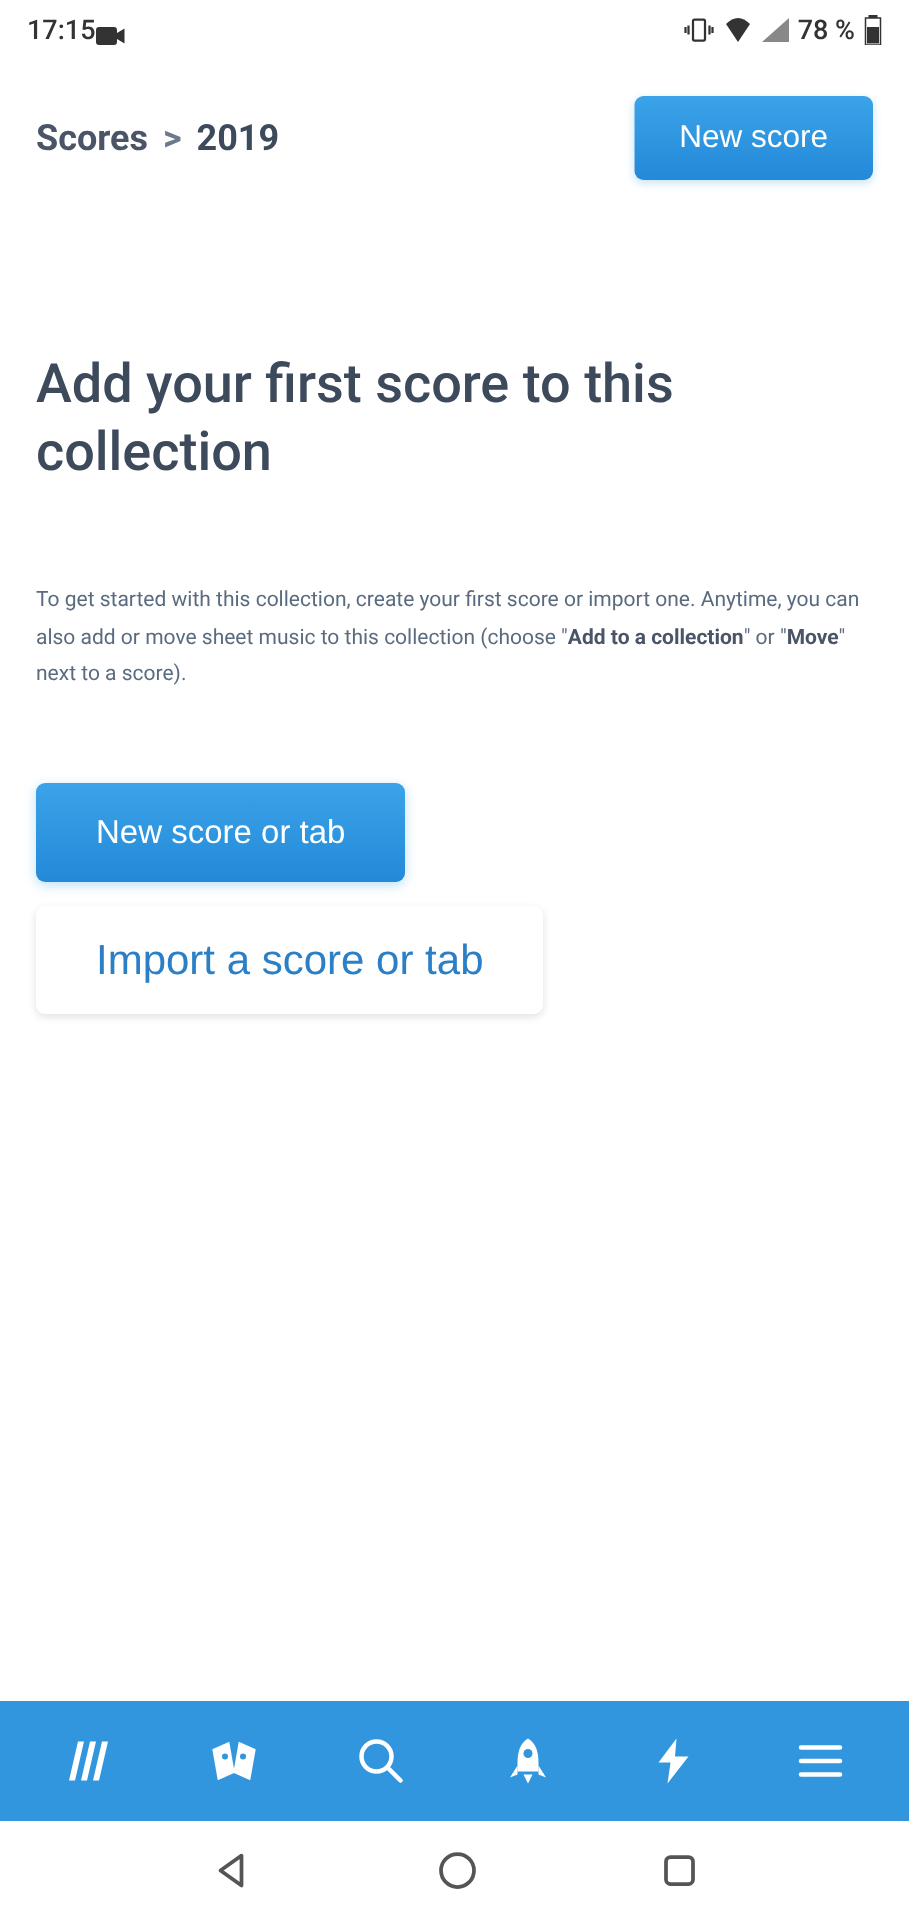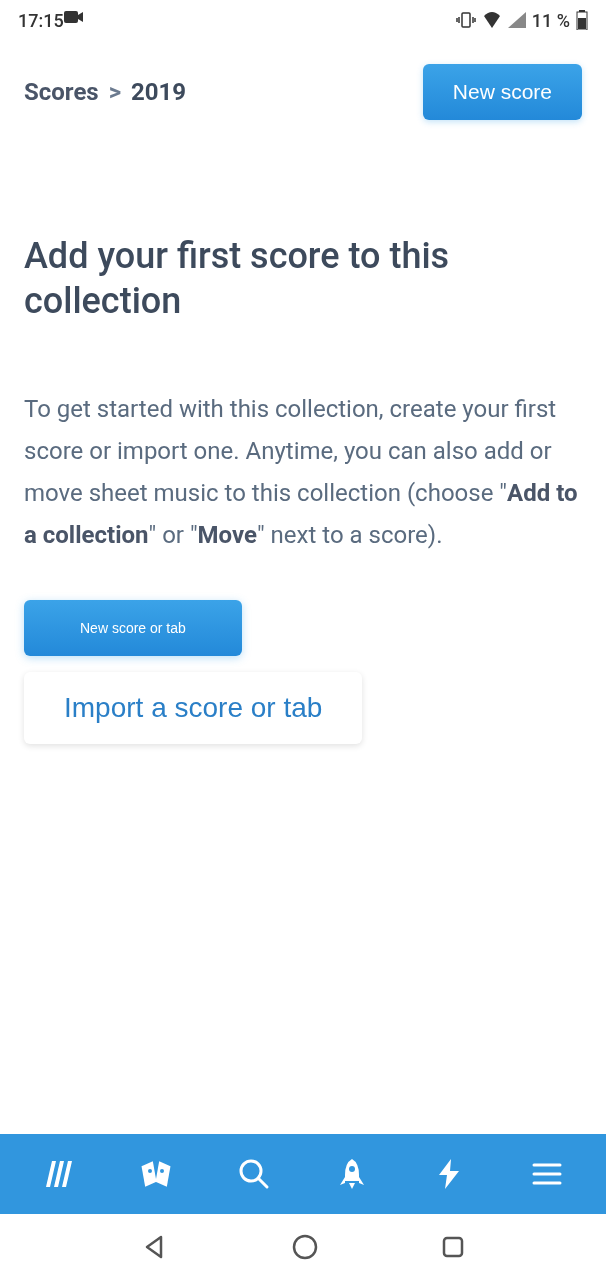--- a/index.html
+++ b/index.html
@@ -24,21 +24,21 @@
       align-items: center;
       padding: 10px 18px;
       height: 40px;
       color: #333;
       font-size: 18px;
       font-weight: 500;
     }
     
     .status-left {
       display: flex;
-      align-items: flex-start;
+      align-items: flex-end;
     }
     
     .status-right {
       display: flex;
       align-items: center;
       gap: 6px;
     }
     
     .status-icon {
       display: inline-flex;
@@ -86,45 +86,45 @@
     
     .section-title {
       font-size: 36px;
       font-weight: 500;
       color: #3d4a5c;
       line-height: 1.25;
       margin-bottom: 64px;
     }
     
     .description {
-      font-size: 24px;
+      font-size: 14px;
       line-height: 1.75;
       color: #5a6b7f;
-      margin-bottom: 44px;
+      margin-bottom: 60px;
     }
     
     .description .bold {
       font-weight: 700;
       color: #4a5568;
     }
     
     .action-buttons {
       display: flex;
       flex-direction: column;
       gap: 16px;
       align-items: flex-start;
     }
     
     .btn-action-primary {
       background: linear-gradient(180deg, #3ba3e8 0%, #2389d9 100%);
       color: #ffffff;
       border: none;
       border-radius: 6px;
-      padding: 20px 56px;
-      font-size: 14px;
+      padding: 20px 40px;
+      font-size: 22px;
       font-weight: 400;
       cursor: pointer;
       box-shadow: 0 2px 8px rgba(59, 163, 232, 0.35);
       text-align: right;
     }
     
     .btn-action-secondary {
       background: #ffffff;
       color: #2a7fc7;
       border: none;
@@ -194,21 +194,21 @@
     <span class="status-icon">
       <svg width="20" height="16" viewBox="0 0 20 16" fill="#333">
         <path d="M10 16 L18 4 Q14 0 10 0 Q6 0 2 4 Z"></path>
       </svg>
     </span>
     <span class="status-icon">
       <svg width="18" height="16" viewBox="0 0 18 16" fill="#888">
         <path d="M0 16 L18 16 L18 0 Z"></path>
       </svg>
     </span>
-    <span>11 %</span>
+    <span>78 %</span>
     <span class="status-icon">
       <svg width="12" height="20" viewBox="0 0 12 20" fill="none">
         <rect x="3" y="0" width="6" height="2" fill="#333"></rect>
         <rect x="1" y="2" width="10" height="18" stroke="#333" stroke-width="1" fill="none"></rect>
         <rect x="2" y="8" width="8" height="11" fill="#333"></rect>
       </svg>
     </span>
   </div>
 </div>
 

